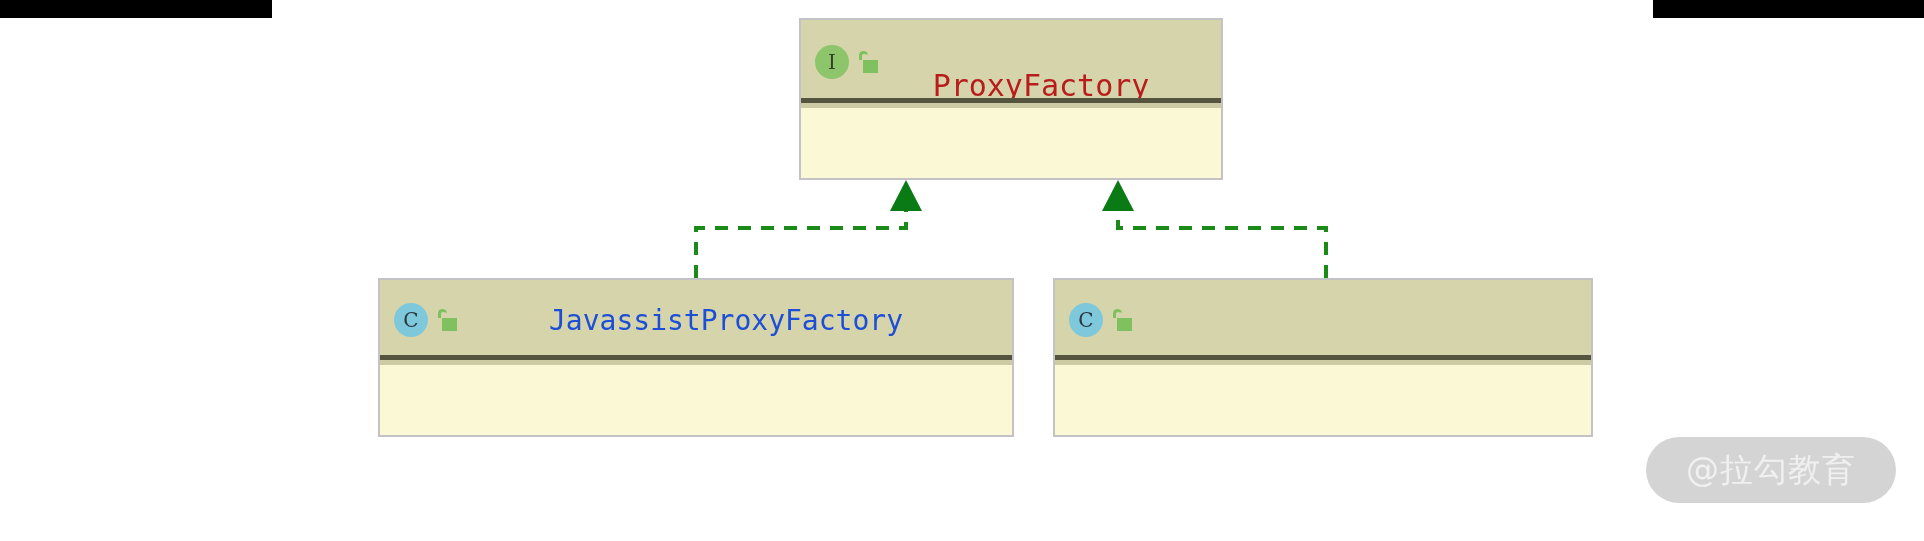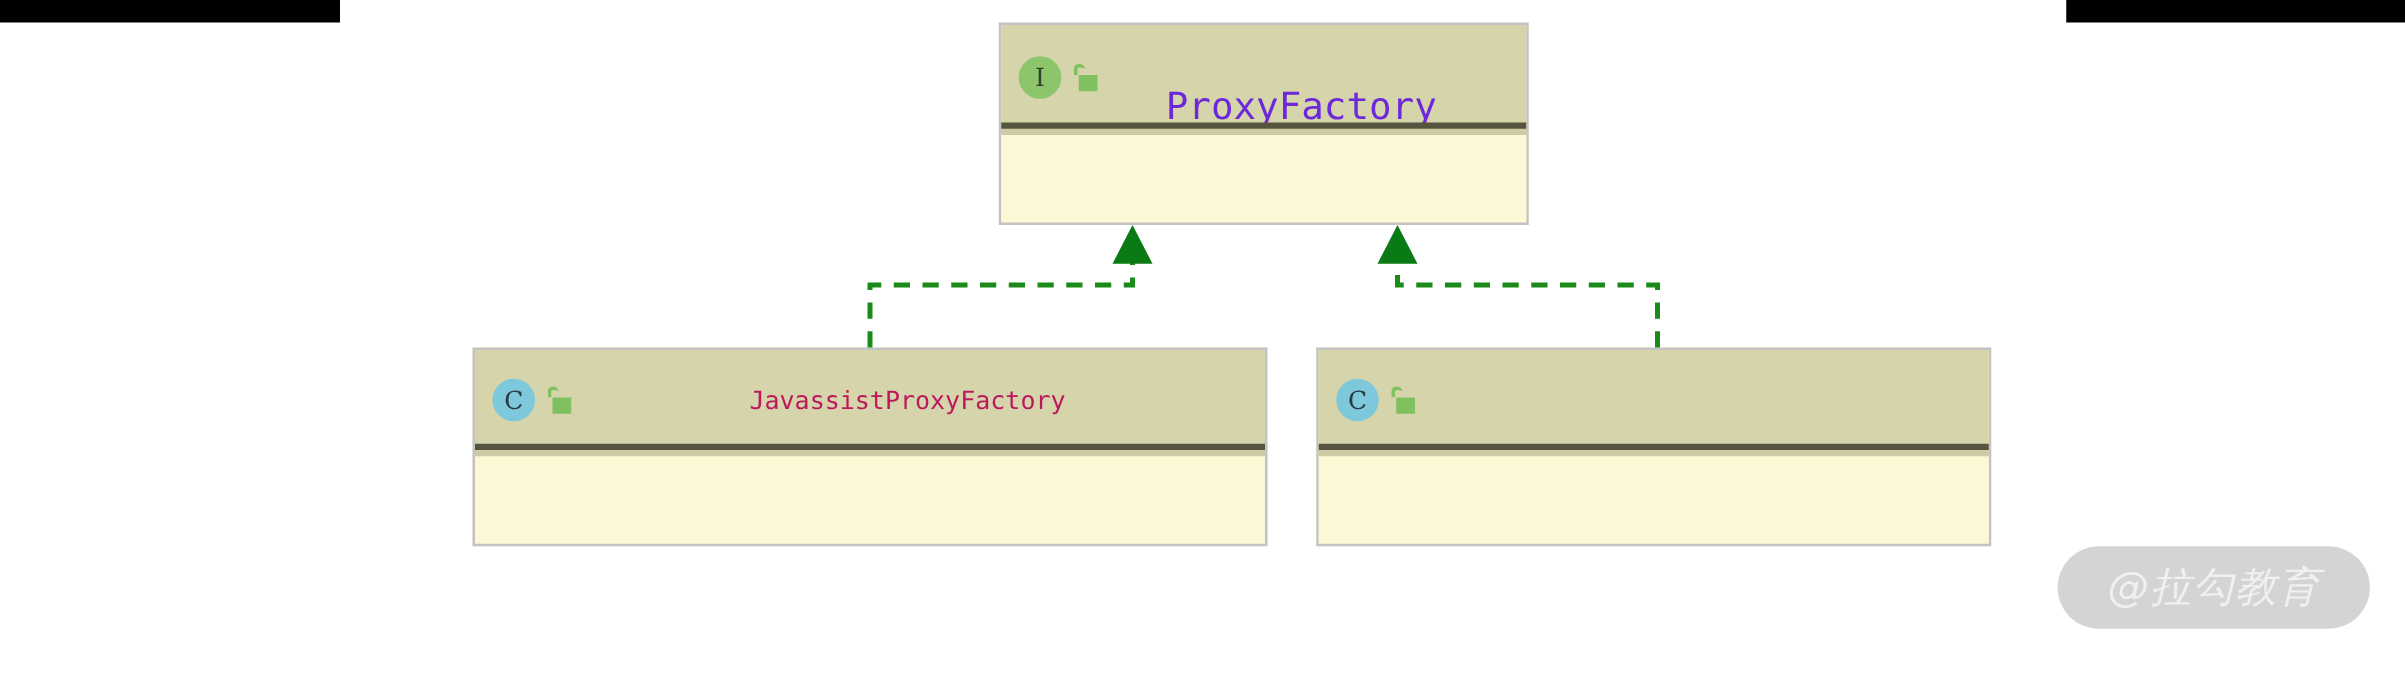--- a/index.html
+++ b/index.html
@@ -99,22 +99,22 @@
     background: #7fc15f;
   }
 
   .uml-title {
     flex: 1 1 auto;
     text-align: center;
     font-family: "DejaVu Sans Mono", "Liberation Mono", monospace;
     white-space: nowrap;
     letter-spacing: 0px;
   }
-  .title-interface { color: #6d28d9; font-size: 30px; margin-top: 48px; }
-  .title-class     { color: #be185d; font-size: 20px; }
+  .title-interface { color: #b91c1c; font-size: 30px; margin-top: 48px; }
+  .title-class     { color: #1d4ed8; font-size: 28px; }
 
   
   #connectors {
     position: absolute;
     left: 0;
     top: 0;
     width: 1924px;
     height: 541px;
     pointer-events: none;
   }
@@ -124,21 +124,20 @@
     position: absolute;
     left: 1646px;
     top: 437px;
     width: 250px;
     height: 66px;
     border-radius: 33px;
     background: #d4d4d4;
     display: flex;
     align-items: center;
     justify-content: center;
-    font-style: italic;
   }
   #watermark-text {
     font-family: "DejaVu Sans", "Liberation Sans", sans-serif;
     font-size: 33px;
     color: #f0f0f0;
     letter-spacing: 1px;
     white-space: nowrap;
   }
 </style>
 </head>

